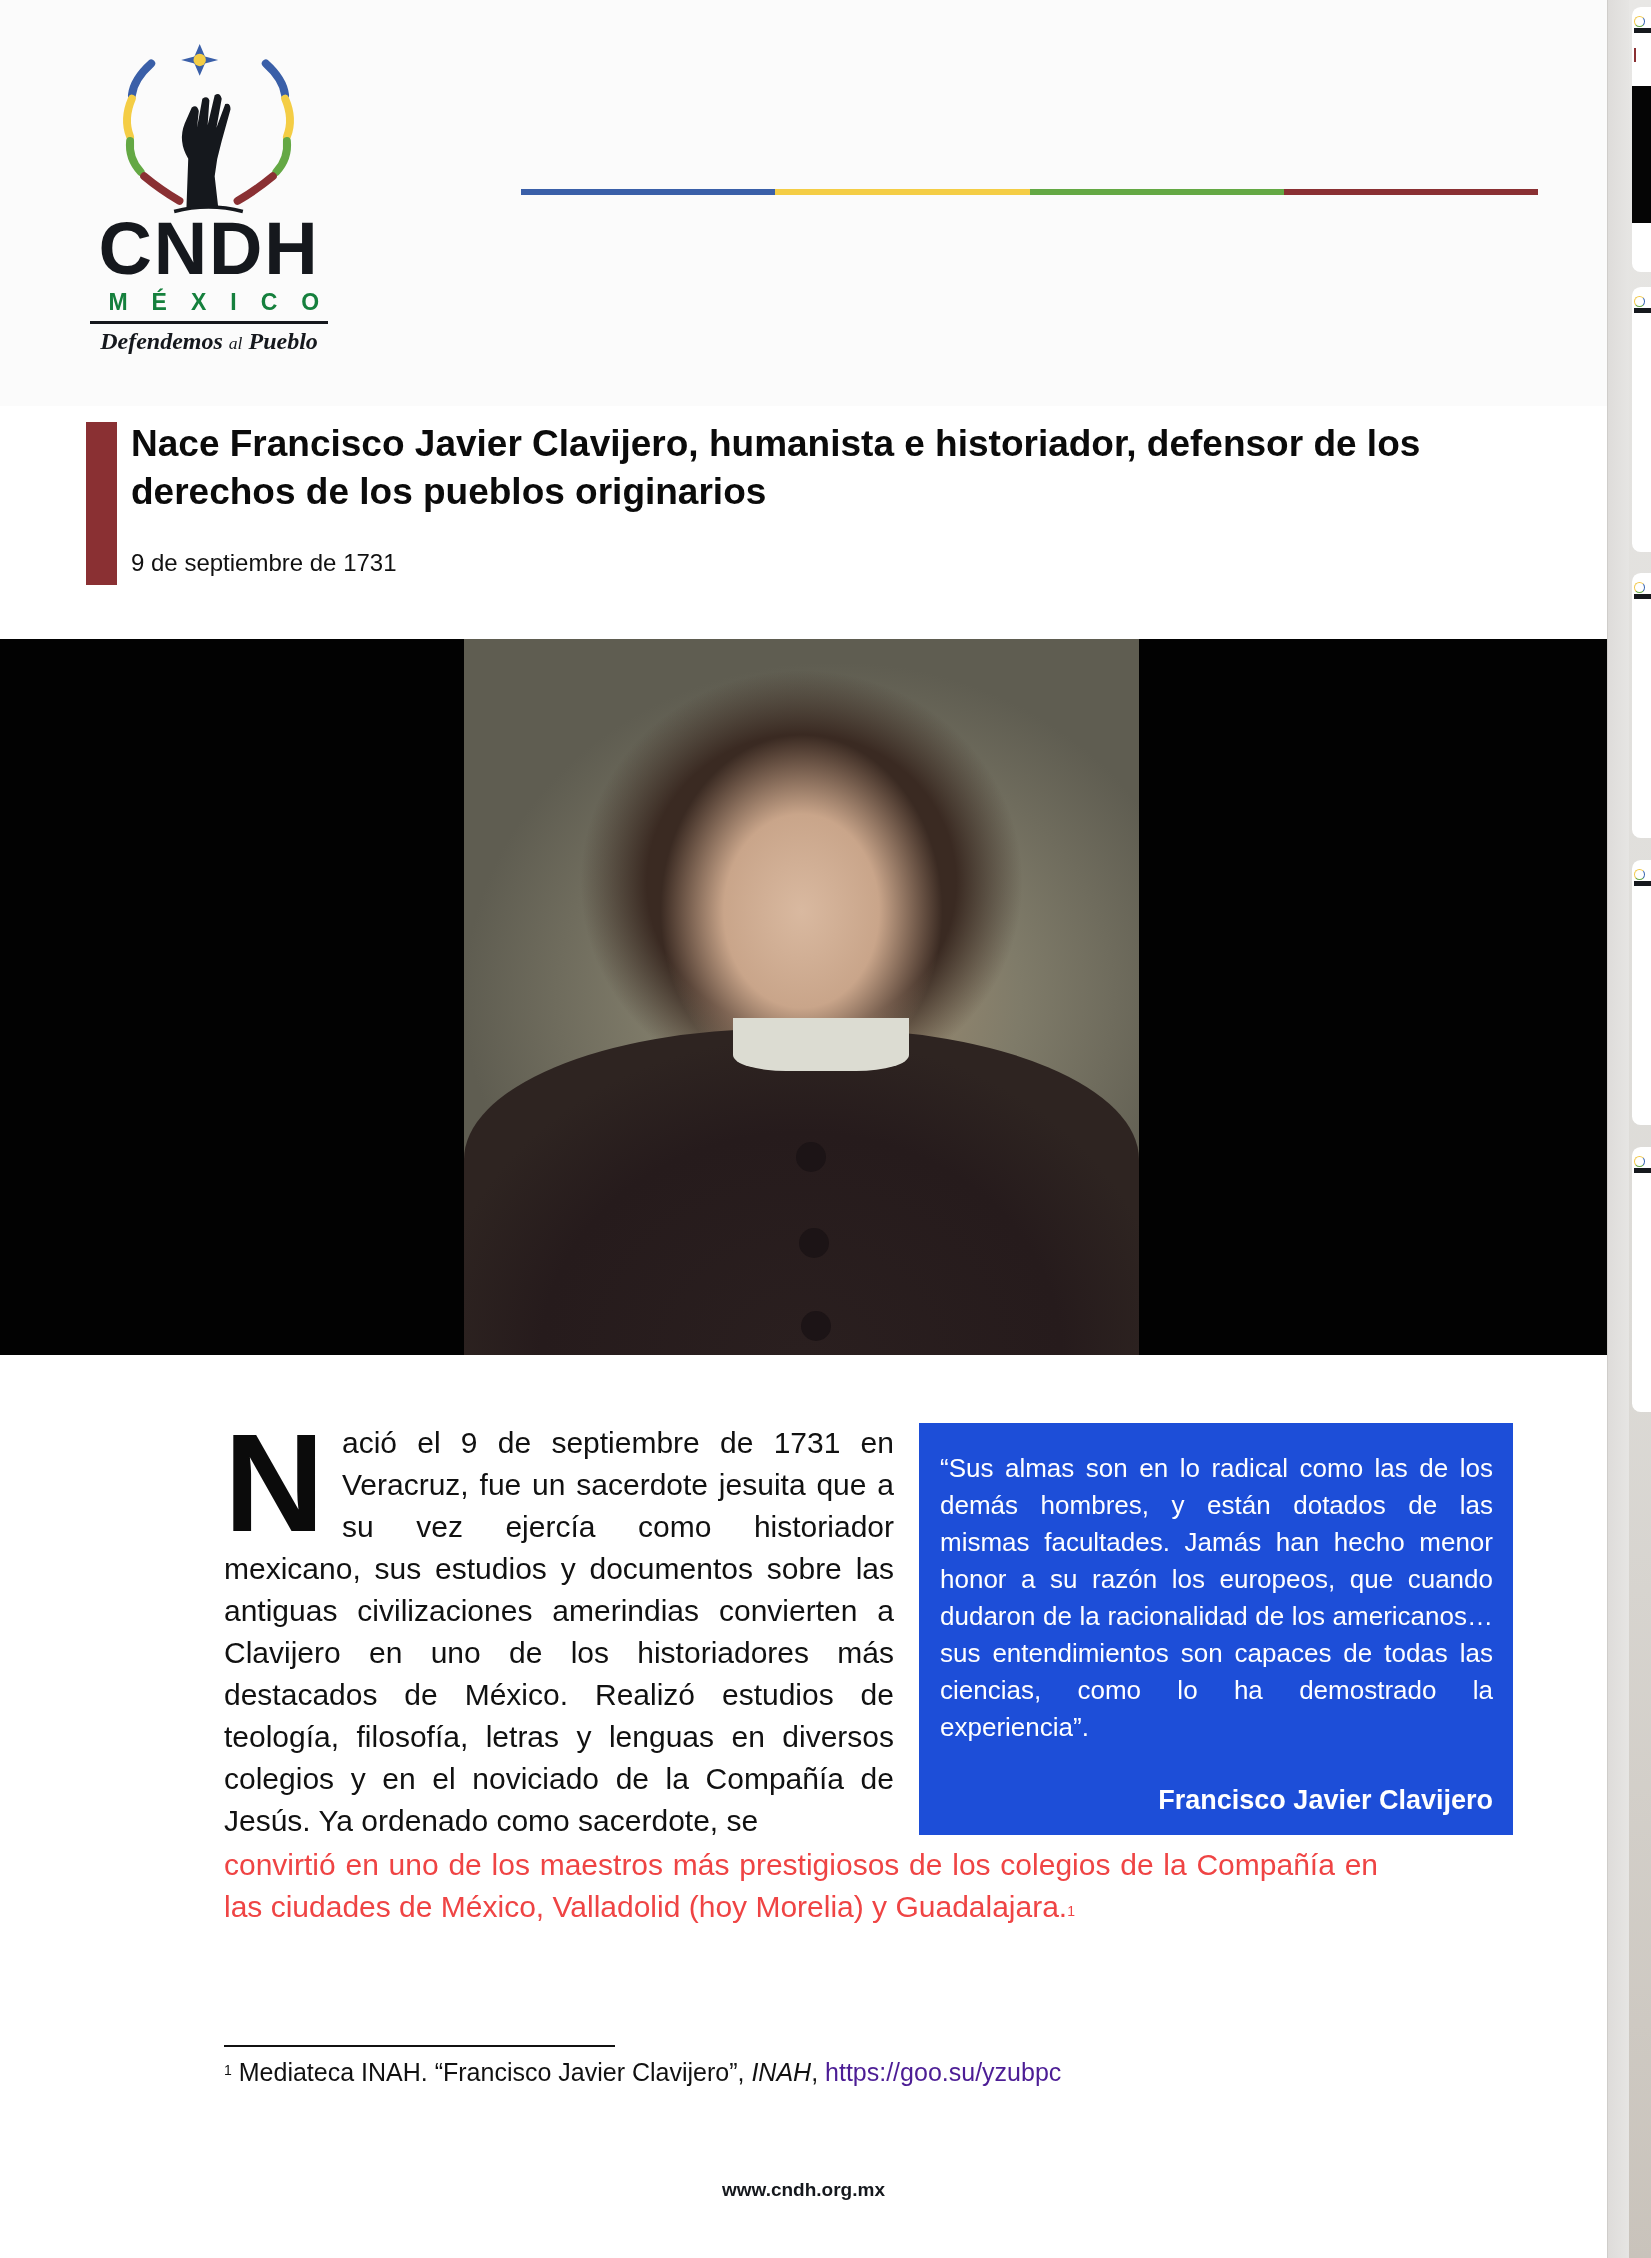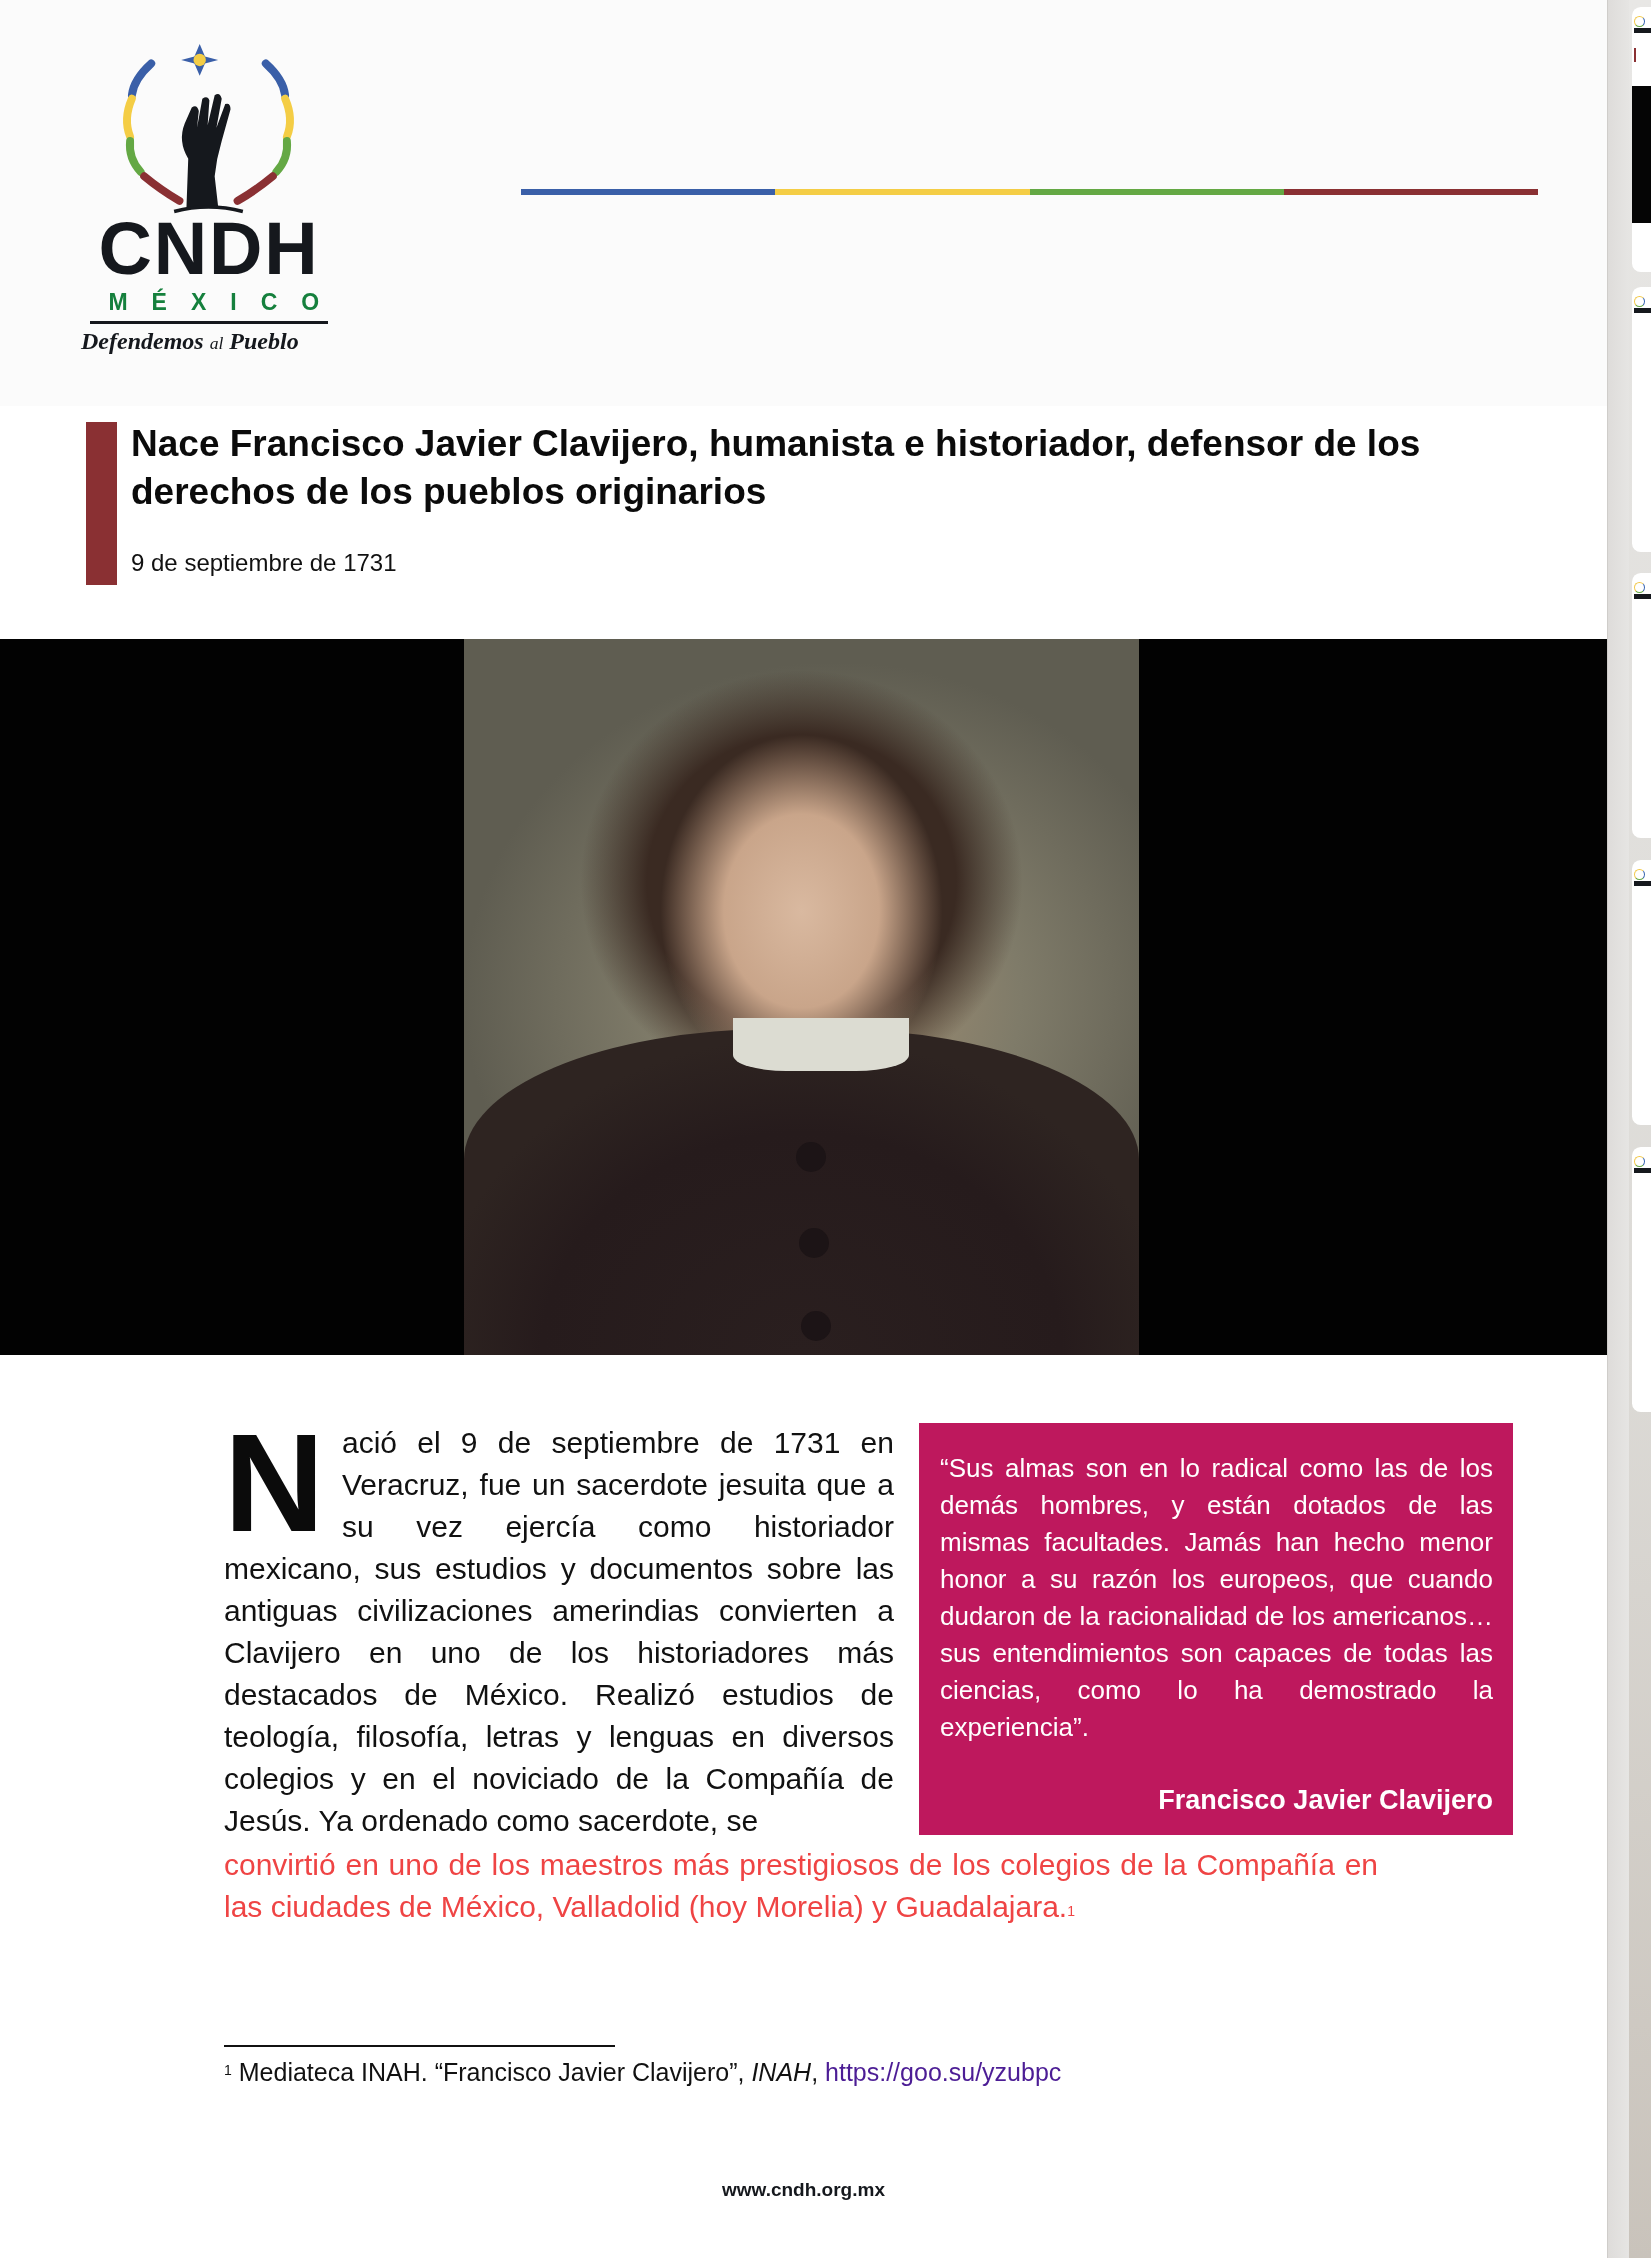--- a/index.html
+++ b/index.html
@@ -22,21 +22,21 @@
     font-family:"Liberation Sans", sans-serif; font-weight:bold; font-size:74px;
     letter-spacing:1.8px; color:#15181d; line-height:74px;
   }
   .logo-mexico {
     position:absolute; left:8px; top:245px; width:256px; text-align:center;
     font-size:23px; letter-spacing:24px; color:#15803d; padding-left:17.6px; box-sizing:border-box;
     font-weight:bold;
   }
   .logo-rule { position:absolute; left:8.8px; top:277px; width:238px; height:2.6px; background:#15181d; }
   .logo-motto {
-    position:absolute; left:0; top:284px; width:256px; text-align:left;
+    position:absolute; left:0; top:284px; width:256px; text-align:center;
     font-family:"Liberation Serif", serif; font-style:italic; font-weight:bold;
     font-size:24px; color:#15181d;
   }
   .logo-motto .small { font-size:17.6px; font-weight:normal; }
 
   
   .org-title {
     position:absolute; right:69px; top:131px;
     font-weight:bold; font-size:41px; color:#15181d; letter-spacing:-0.4px;
   }
@@ -90,21 +90,21 @@
   }
   .body-wide {
     position:absolute; left:224px; top:1844px; width:1154px;
     font-size:30px; line-height:42px; color:#ef4444; text-align:justify;
   }
   sup { font-size:14px; vertical-align:top; position:relative; top:3.5px; }
 
   
   .quote {
     position:absolute; left:919px; top:1423px; width:594px; height:412px;
-    background:#be185d; color:#ffffff; box-sizing:border-box; padding:26.5px 20px 0 21px;
+    background:#1d4ed8; color:#ffffff; box-sizing:border-box; padding:26.5px 20px 0 21px;
   }
   .quote-text { font-size:26px; line-height:37px; text-align:justify; }
   .quote-author {
     position:absolute; right:20px; bottom:19.4px;
     font-weight:bold; font-size:27px;
   }
 
   
   .fn-rule { position:absolute; left:224px; top:2045px; width:391px; height:1.8px; background:#111; }
   .footnote { position:absolute; left:224px; top:2058px; font-size:25px; color:#111; }

